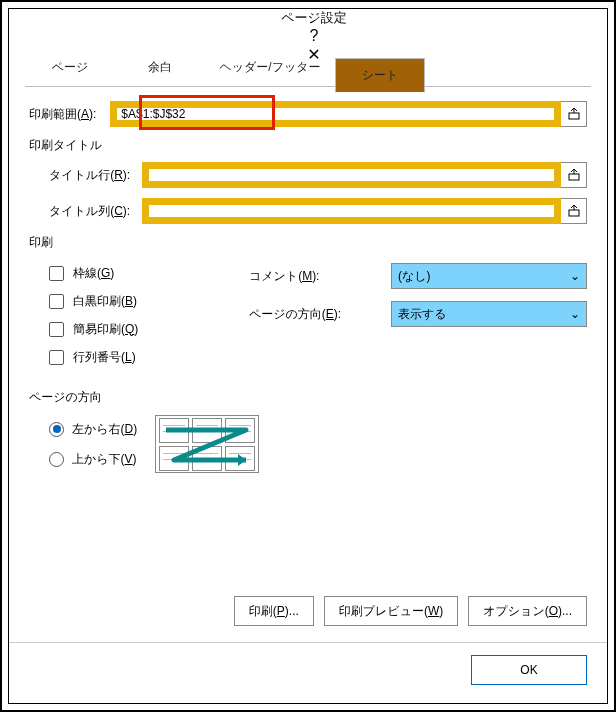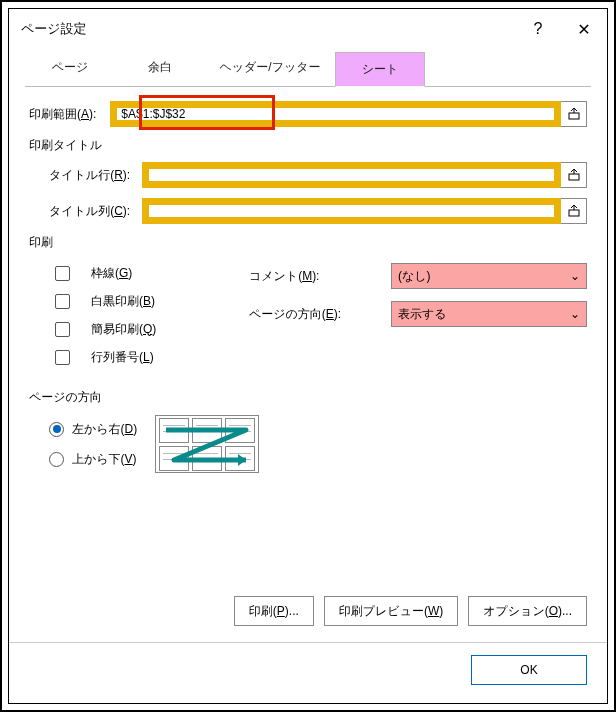--- a/index.html
+++ b/index.html
@@ -1,49 +1,49 @@
 <!DOCTYPE html>
 <html><head>
 <meta charset="utf-8">
 <style>
   * { box-sizing: border-box; font-family: "Yu Gothic UI", "Meiryo", sans-serif; font-size: 12px; }
   body { margin: 0; background: #fff; }
   .wrap { width: 616px; height: 712px; border: 2px solid #000; position: relative; background: #fff; }
   .inner { position: absolute; inset: 6px; border: 1px solid #000; background: #fff; display: flex; flex-direction: column; }
 
-  .titlebar { height: 40px; display: flex; align-items: center; padding: 0 0 0 12px; }
+  .titlebar { height: 40px; display: flex; align-items: center; padding: 0 0 0 12px; flex-direction: column; }
   .titlebar .title { flex: 1; font-size: 13px; }
   .tb-btn { width: 46px; height: 40px; display: flex; align-items: center; justify-content: center; font-size: 16px; }
 
   .tabs { display: flex; padding: 0 16px; margin-top: 2px; }
   .tab { padding: 8px 0; width: 90px; text-align: center; color: #222; cursor: pointer; }
   .tab.wider { width: 130px; }
-  .tab.active { border: 1px solid #bbb; border-bottom: 1px solid #fff; position: relative; top: 1px; background: #f0abfc; }
+  .tab.active { border: 1px solid #bbb; border-bottom: 1px solid #fff; position: relative; top: 7px; background: #a16207; }
   .tabline { height: 1px; background: #bbb; margin: 0 16px; }
 
   .body { padding: 14px 20px 0 20px; flex: 1; }
 
   .row { display: flex; align-items: center; margin-bottom: 10px; }
   .lbl { white-space: nowrap; }
   .u { text-decoration: underline; }
 
   .input { flex: 1; height: 26px; border: 7px solid #eab308; background: #fff; display: flex; align-items: center; padding: 0 4px; font-size: 13px; }
   .picker { width: 26px; height: 26px; border: 1px solid #888; border-left: none; display: flex; align-items: center; justify-content: center; background: #fff; }
   .picker svg { display:block; }
 
   .highlight { border: 3px solid #d20; position: absolute; pointer-events: none; }
 
   .section-title { margin: 10px 0 8px 0; }
   .indent { padding-left: 20px; }
 
-  .cb-row { display: flex; align-items: center; height: 28px; gap: 21px; margin-left: 6px; }
+  .cb-row { display: flex; align-items: center; height: 28px; gap: 9px; }
   .cb { width: 15px; height: 15px; border: 1px solid #555; background: #fff; border-radius: 2px; }
 
   .right-grid { display: grid; grid-template-columns: 120px 1fr; gap: 12px 22px; align-items: center; }
-  .select { height: 26px; border: 1px solid #888; background: #fca5a5; display: flex; align-items: center; justify-content: space-between; padding: 0 6px; }
+  .select { height: 26px; border: 1px solid #888; background: #7dd3fc; display: flex; align-items: center; justify-content: space-between; padding: 0 6px; }
 
   .radio-row { display: flex; align-items: center; height: 30px; gap: 8px; }
   .radio { width: 15px; height: 15px; border: 1px solid #555; border-radius: 50%; background: #fff; display: flex; align-items: center; justify-content: center; }
   .radio.sel::after { content: ""; width: 8px; height: 8px; border-radius: 50%; background: #0067c0; display: block; }
 
   .order-box { width:104px; height:58px; border:1px solid #888; position:relative; background:#fff; }
   .page { position:absolute; width:30px; height:25px; border:1px solid #888; background:#fff; }
   .page::before, .page::after { content:""; position:absolute; background:#bbb; height:1px; left:3px; right:3px; }
   .page::before { top:6px; } .page::after { top:12px; }
 

